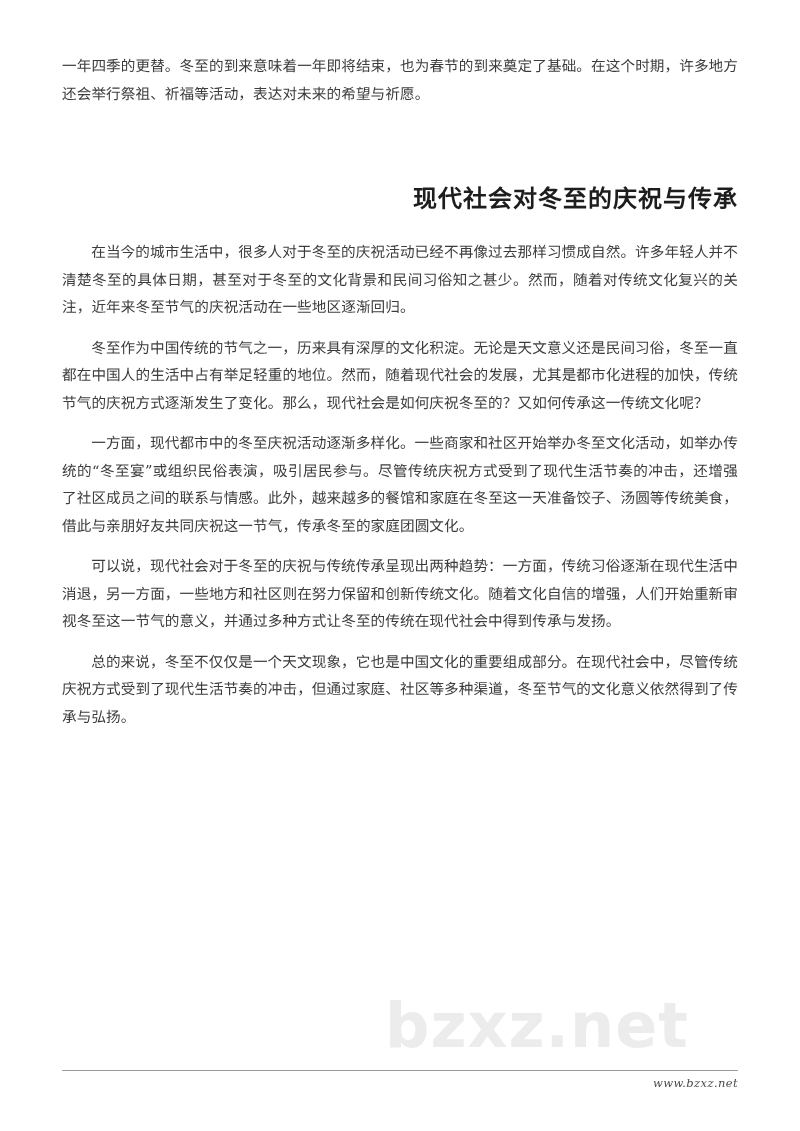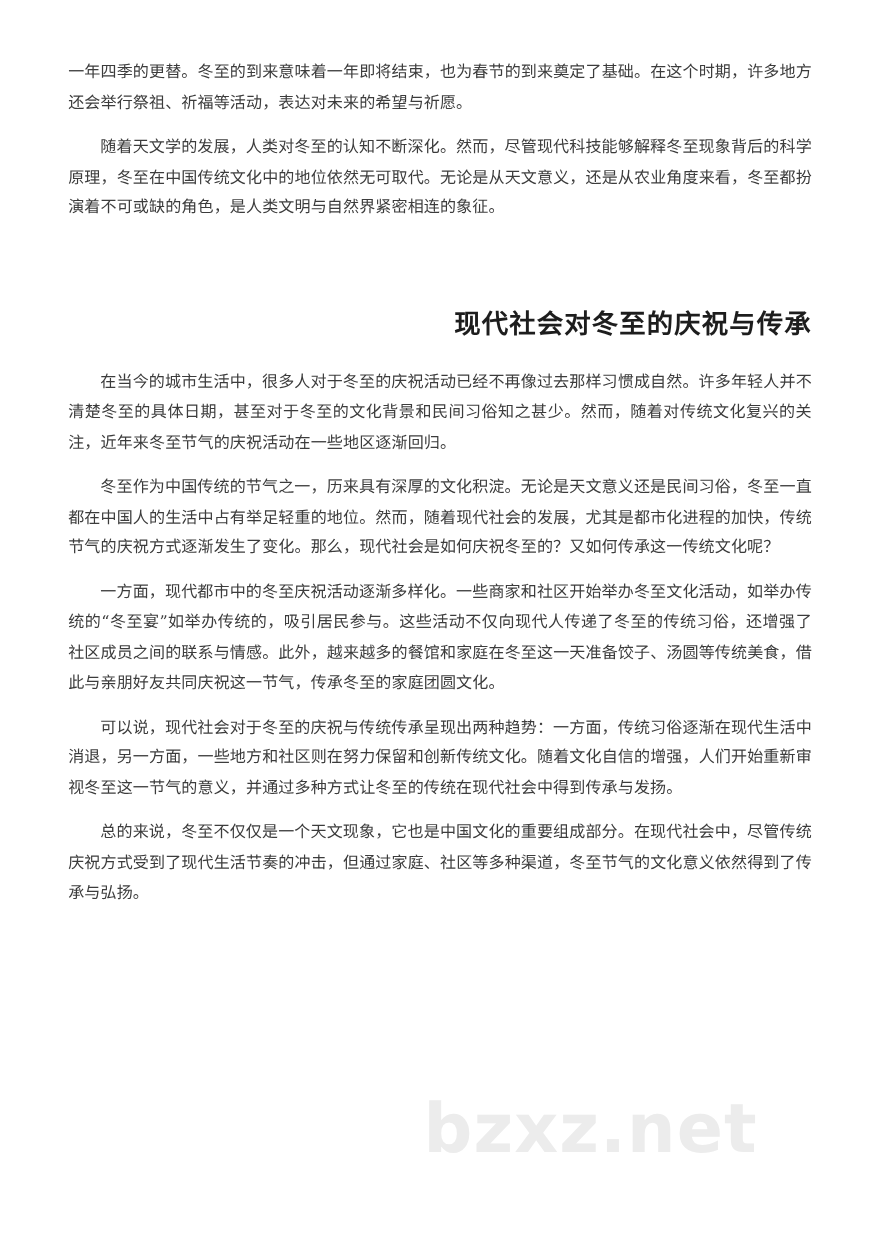--- a/index.html
+++ b/index.html
@@ -111,31 +111,34 @@
 <body>
 
 <div class="page">
 
   <div class="watermark">bzxz.net</div>
 
   <div class="content">
 
     <div class="intro-block">
       <p class="para no-indent">一年四季的更替。冬至的到来意味着一年即将结束，也为春节的到来奠定了基础。在这个时期，许多地方还会举行祭祖、祈福等活动，表达对未来的希望与祈愿。</p>
-      <p class="para">随着天文学的发展，人类对冬至的认知不断深化。然而，尽管现代科技能够解释冬至现象背后的科学原理，冬至在中国传统文化中的地位依然无可取代。无论是从天文意义，还是从农业角度来看，冬至都扮演着不可或缺的角色，是人类文明与自然界紧密相连的象征。</p>
     </div>
 
     <div class="spacer-before-heading"></div>
 
     <h1 class="doc-heading">现代社会对冬至的庆祝与传承</h1>
 
     <div class="body-block">
       <p class="para">在当今的城市生活中，很多人对于冬至的庆祝活动已经不再像过去那样习惯成自然。许多年轻人并不清楚冬至的具体日期，甚至对于冬至的文化背景和民间习俗知之甚少。然而，随着对传统文化复兴的关注，近年来冬至节气的庆祝活动在一些地区逐渐回归。</p>
       <p class="para">冬至作为中国传统的节气之一，历来具有深厚的文化积淀。无论是天文意义还是民间习俗，冬至一直都在中国人的生活中占有举足轻重的地位。然而，随着现代社会的发展，尤其是都市化进程的加快，传统节气的庆祝方式逐渐发生了变化。那么，现代社会是如何庆祝冬至的？又如何传承这一传统文化呢？</p>
-      <p class="para">一方面，现代都市中的冬至庆祝活动逐渐多样化。一些商家和社区开始举办冬至文化活动，如举办传统的“冬至宴”如举办传统的，吸引居民参与。这些活动不仅向现代人传递了冬至的传统习俗，还增强了社区成员之间的联系与情感。此外，越来越多的餐馆和家庭在冬至这一天准备饺子、汤圆等传统美食，借此与亲朋好友共同庆祝这一节气，传承冬至的家庭团圆文化。</p>
+      <p class="para">一方面，现代都市中的冬至庆祝活动逐渐多样化。一些商家和社区开始举办冬至文化活动，如举办传统的“冬至宴”或组织民俗表演，吸引居民参与。尽管传统庆祝方式受到了现代生活节奏的冲击，还增强了社区成员之间的联系与情感。此外，越来越多的餐馆和家庭在冬至这一天准备饺子、汤圆等传统美食，借此与亲朋好友共同庆祝这一节气，传承冬至的家庭团圆文化。</p>
       <p class="para">可以说，现代社会对于冬至的庆祝与传统传承呈现出两种趋势：一方面，传统习俗逐渐在现代生活中消退，另一方面，一些地方和社区则在努力保留和创新传统文化。随着文化自信的增强，人们开始重新审视冬至这一节气的意义，并通过多种方式让冬至的传统在现代社会中得到传承与发扬。</p>
       <p class="para">总的来说，冬至不仅仅是一个天文现象，它也是中国文化的重要组成部分。在现代社会中，尽管传统庆祝方式受到了现代生活节奏的冲击，但通过家庭、社区等多种渠道，冬至节气的文化意义依然得到了传承与弘扬。</p>
     </div>
 
   </div>
 
+  <div class="footer">
+    <div class="footer-rule"></div>
+    <div class="footer-text">www.bzxz.net</div>
+  </div>
 
 </div>
 
 </body></html>

